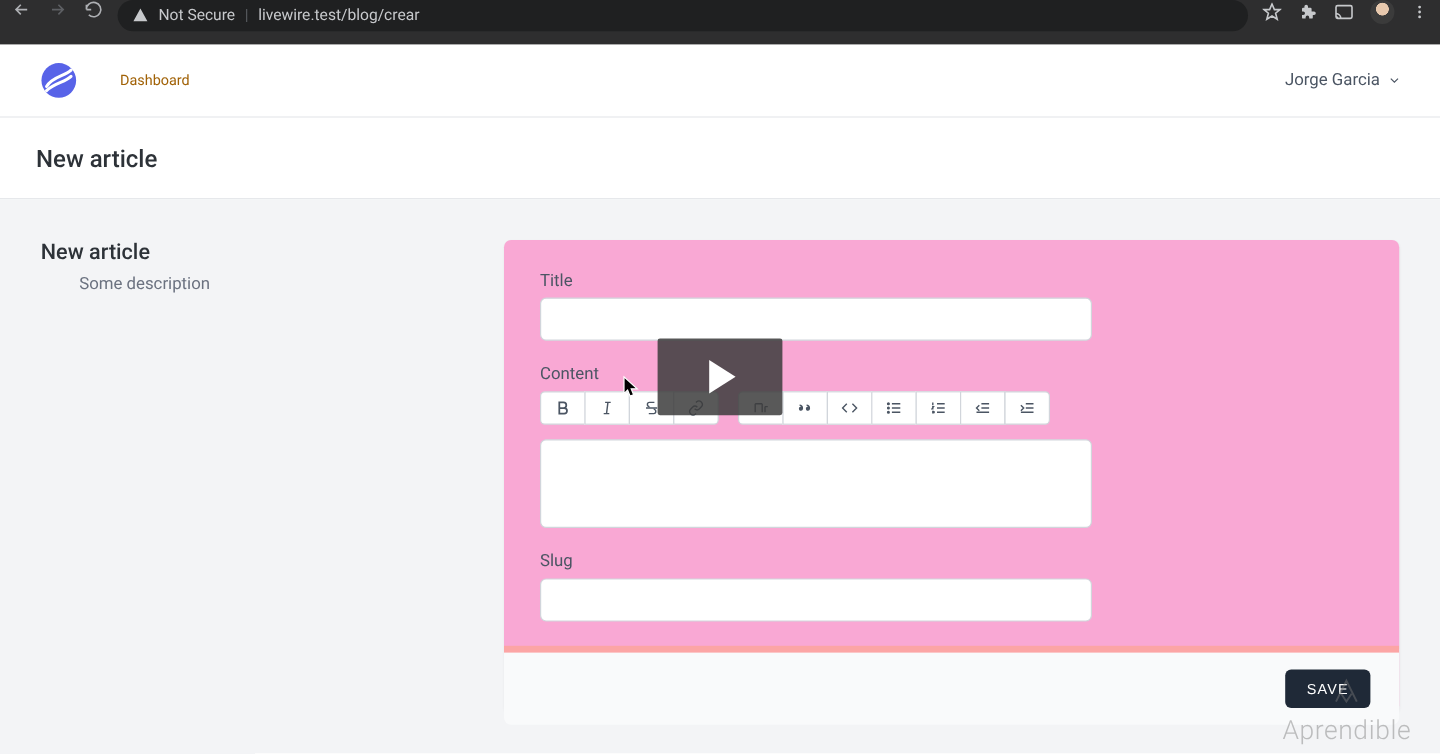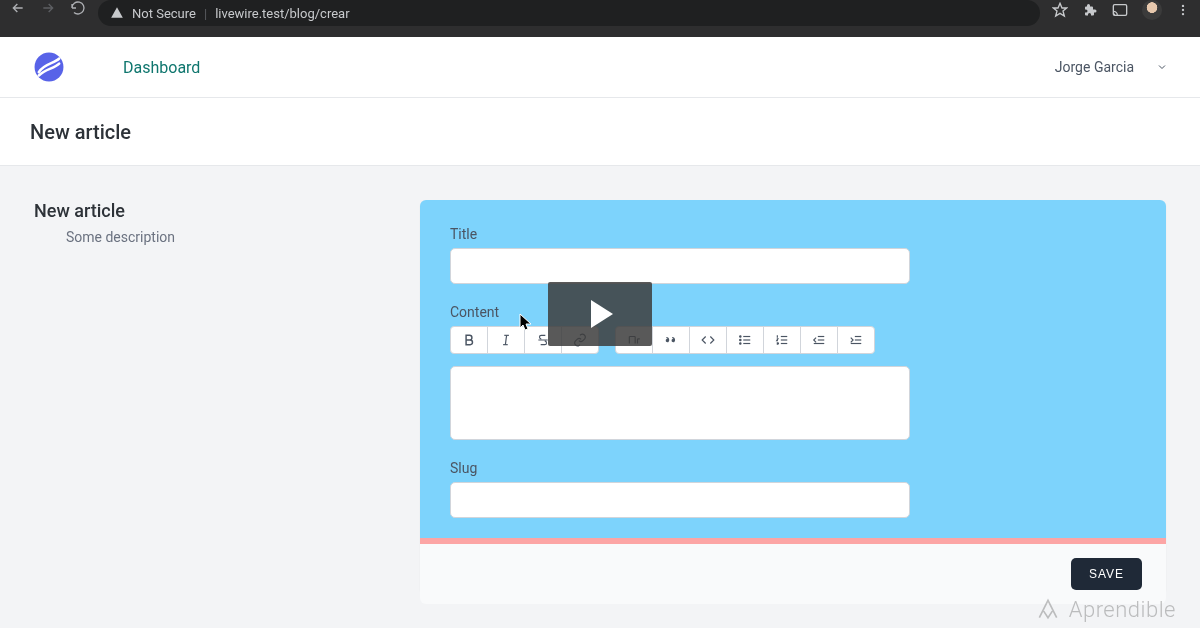--- a/index.html
+++ b/index.html
@@ -48,23 +48,23 @@
     border-bottom: 1px solid #e6e8eb;
     display: flex;
     align-items: center;
     padding: 0 32px 0 32px;
   }
   .logo {
     width: 34px; height: 34px;
     position: relative;
     margin-right: 34px;
   }
-  .nav-link { color: #0f766e; font-size: 16px; margin-left: 23px; }
+  .nav-link { color: #a16207; font-size: 12px; }
   .spacer { flex: 1; }
-  .user-menu { display: flex; align-items: center; gap: 22px; color: #4b5563; font-size: 14px; }
+  .user-menu { display: flex; align-items: center; gap: 6px; color: #4b5563; font-size: 14px; }
 
   
   .page-title-bar {
     height: 68px;
     border-bottom: 1px solid #e6e8eb;
     display: flex;
     align-items: center;
     padding: 0 30px;
   }
   .page-title-bar h1 { font-size: 20px; font-weight: 500; color: #2d3238; }
@@ -77,21 +77,21 @@
     display: flex;
     gap: 0;
     position: relative;
   }
   .side-desc { width: 386px; padding-right: 30px; }
   .side-desc h2 { font-size: 18px; font-weight: 500; color: #2d3238; margin-bottom: 8px; }
   .side-desc p { font-size: 14px; color: #6b7280; margin-left: 32px; }
 
   .card {
     flex: 1;
-    background: #7dd3fc;
+    background: #f9a8d4;
     border-radius: 6px;
     box-shadow: 0 1px 2px rgba(0,0,0,0.05);
     padding: 26px 30px 0 30px;
     display: flex;
     flex-direction: column;
   }
   .field { margin-bottom: 20px; }
   .field label { display: block; font-size: 14px; color: #4b5563; margin-bottom: 6px; }
   .field input[type=text] {
     width: 460px;
@@ -167,20 +167,21 @@
 
   
   .watermark {
     position: absolute;
     right: 24px; bottom: 6px;
     display: flex; align-items: center; gap: 8px;
     color: rgba(120,120,120,0.45);
     font-size: 22px;
     font-weight: 300;
     letter-spacing: 0.5px;
+    flex-direction: column;
   }
 
   svg { display: block; }
 </style>
 </head>
 <body>
 
 <div class="browser-bar">
   <div class="nav-icons">
     <span>

